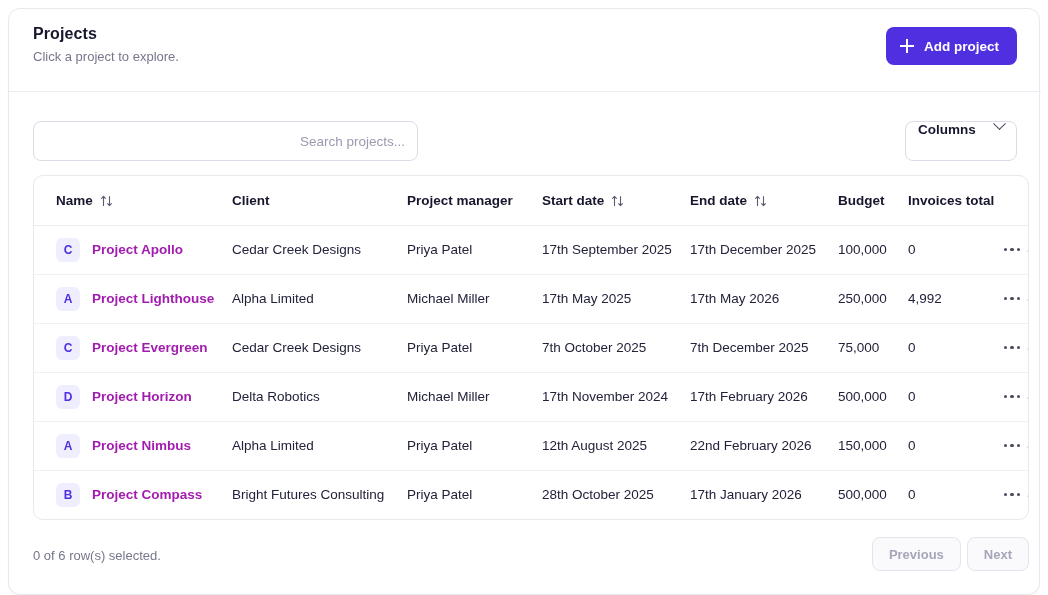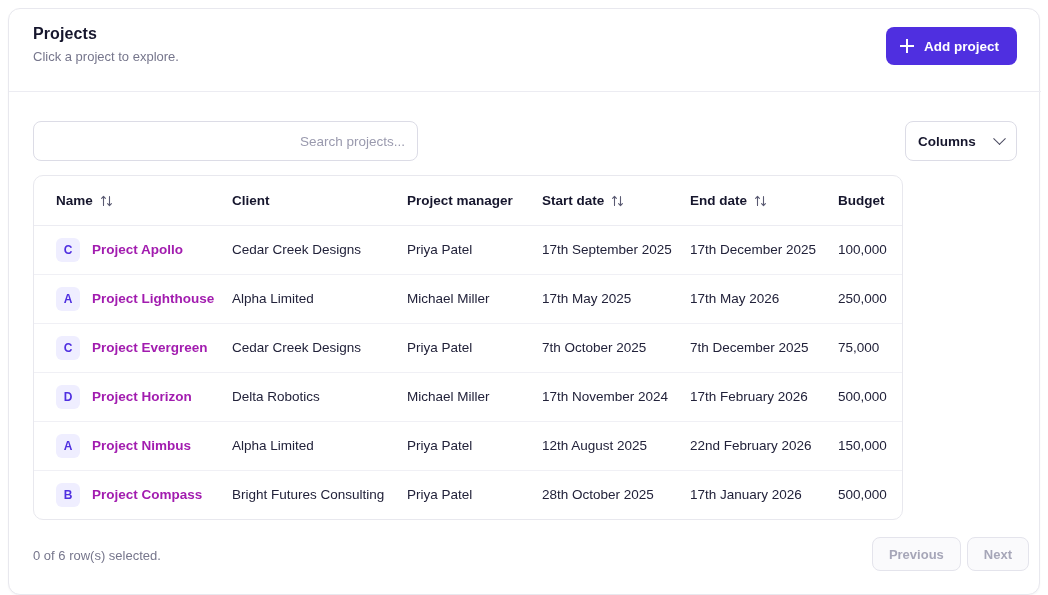--- a/index.html
+++ b/index.html
@@ -110,42 +110,42 @@
   .search-input::placeholder { color: #9a9aae; }
   .columns-btn {
     position: absolute;
     right: 0; top: 0;
     width: 112px;
     height: 40px;
     border: 1px solid #dcdce6;
     border-radius: 8px;
     background: #ffffff;
     display: flex;
-    align-items: center;
+    align-items: flex-start;
     justify-content: space-between;
     padding: 0 12px;
     font-size: 13.5px;
     font-weight: bold;
     color: #16162d;
     font-family: "Liberation Sans", sans-serif;
     cursor: pointer;
   }
   .chevron {
     width: 9px; height: 9px;
     border-right: 1.6px solid #4a4a60;
     border-bottom: 1.6px solid #4a4a60;
     transform: rotate(45deg) translate(-2px, -2px);
   }
 
   
   .table-wrap {
     position: absolute;
     left: 24px;
     top: 166px;
-    width: 870px;
+    width: 996px;
     border: 1px solid #e8e8ee;
     border-radius: 10px;
     overflow: hidden;
     background: #fff;
   }
   table {
     width: 996px;
     border-collapse: collapse;
     table-layout: fixed;
   }

